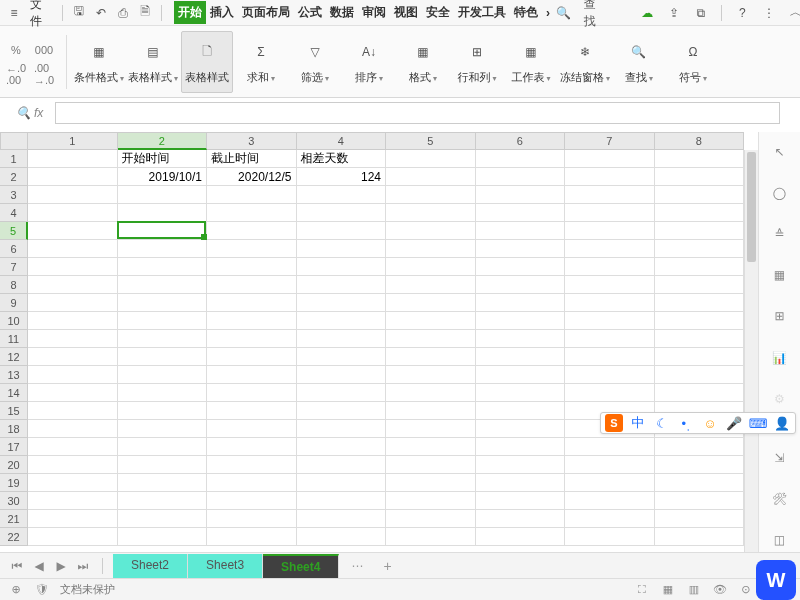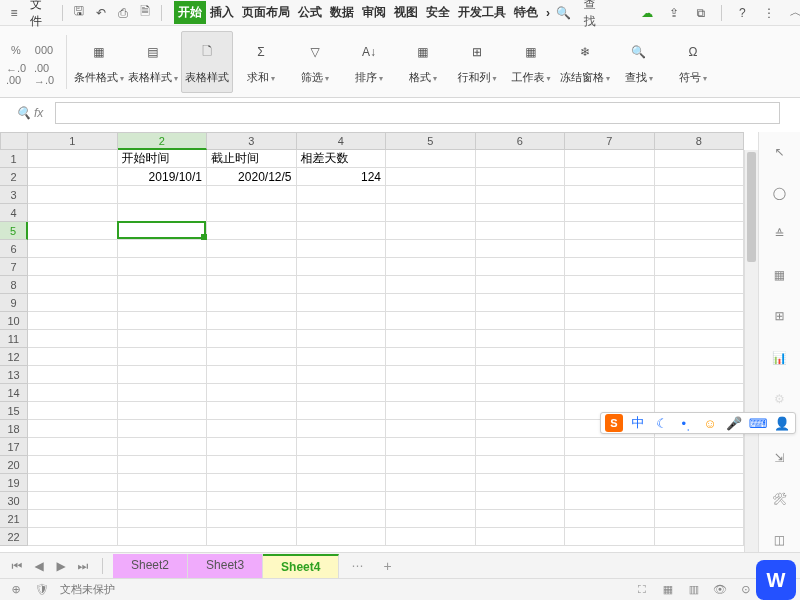--- a/index.html
+++ b/index.html
@@ -50,22 +50,22 @@
 .sel-handle { position: absolute; width: 6px; height: 6px; background: #2ea121; right: -3px; bottom: -3px; }
 
 
 .right-sidebar { position: absolute; top: 132px; right: 0; width: 42px; bottom: 48px; background: #fafafa; border-left: 1px solid #e0e0e0; display: flex; flex-direction: column; align-items: center; padding-top: 8px; gap: 18px; }
 .rs-icon { width: 24px; height: 24px; display: flex; align-items: center; justify-content: center; color: #888; cursor: pointer; }
 
 
 .sheet-tabs { position: absolute; bottom: 22px; left: 0; right: 0; height: 26px; background: #f4f4f4; border-top: 1px solid #ddd; display: flex; align-items: center; padding: 0 8px; gap: 4px; }
 .st-nav { width: 18px; height: 18px; display: flex; align-items: center; justify-content: center; color: #888; cursor: pointer; }
 .st-sep { width: 1px; height: 16px; background: #ccc; margin: 0 6px; }
-.st-tab { padding: 4px 18px; font-size: 12px; color: #555; background: #f0abfc; border-right: 1px solid #ddd; cursor: pointer; }
-.st-tab.active { background: #fef9c3; color: #2ea121; font-weight: bold; border-top: 2px solid #2ea121; }
+.st-tab { padding: 4px 18px; font-size: 12px; color: #555; background: #5eead4; border-right: 1px solid #ddd; cursor: pointer; }
+.st-tab.active { background: #404040; color: #2ea121; font-weight: bold; border-top: 2px solid #2ea121; }
 .st-more { padding: 0 8px; color: #999; cursor: pointer; }
 .st-add { padding: 0 8px; color: #999; cursor: pointer; font-size: 14px; }
 
 
 .statusbar { position: absolute; bottom: 0; left: 0; right: 0; height: 22px; background: #f4f4f4; border-top: 1px solid #ddd; display: flex; align-items: center; padding: 0 8px; font-size: 11px; color: #777; gap: 10px; }
 .statusbar .sb-right { margin-left: auto; display: flex; align-items: center; gap: 10px; }
 .sb-icon { width: 16px; height: 16px; display: flex; align-items: center; justify-content: center; color: #888; cursor: pointer; }
 
 
 .ime-bar { position: absolute; top: 412px; right: 4px; height: 22px; background: #fff; border: 1px solid #ccc; border-radius: 3px; display: flex; align-items: center; padding: 0 4px; gap: 6px; box-shadow: 0 1px 3px rgba(0,0,0,0.1); }

